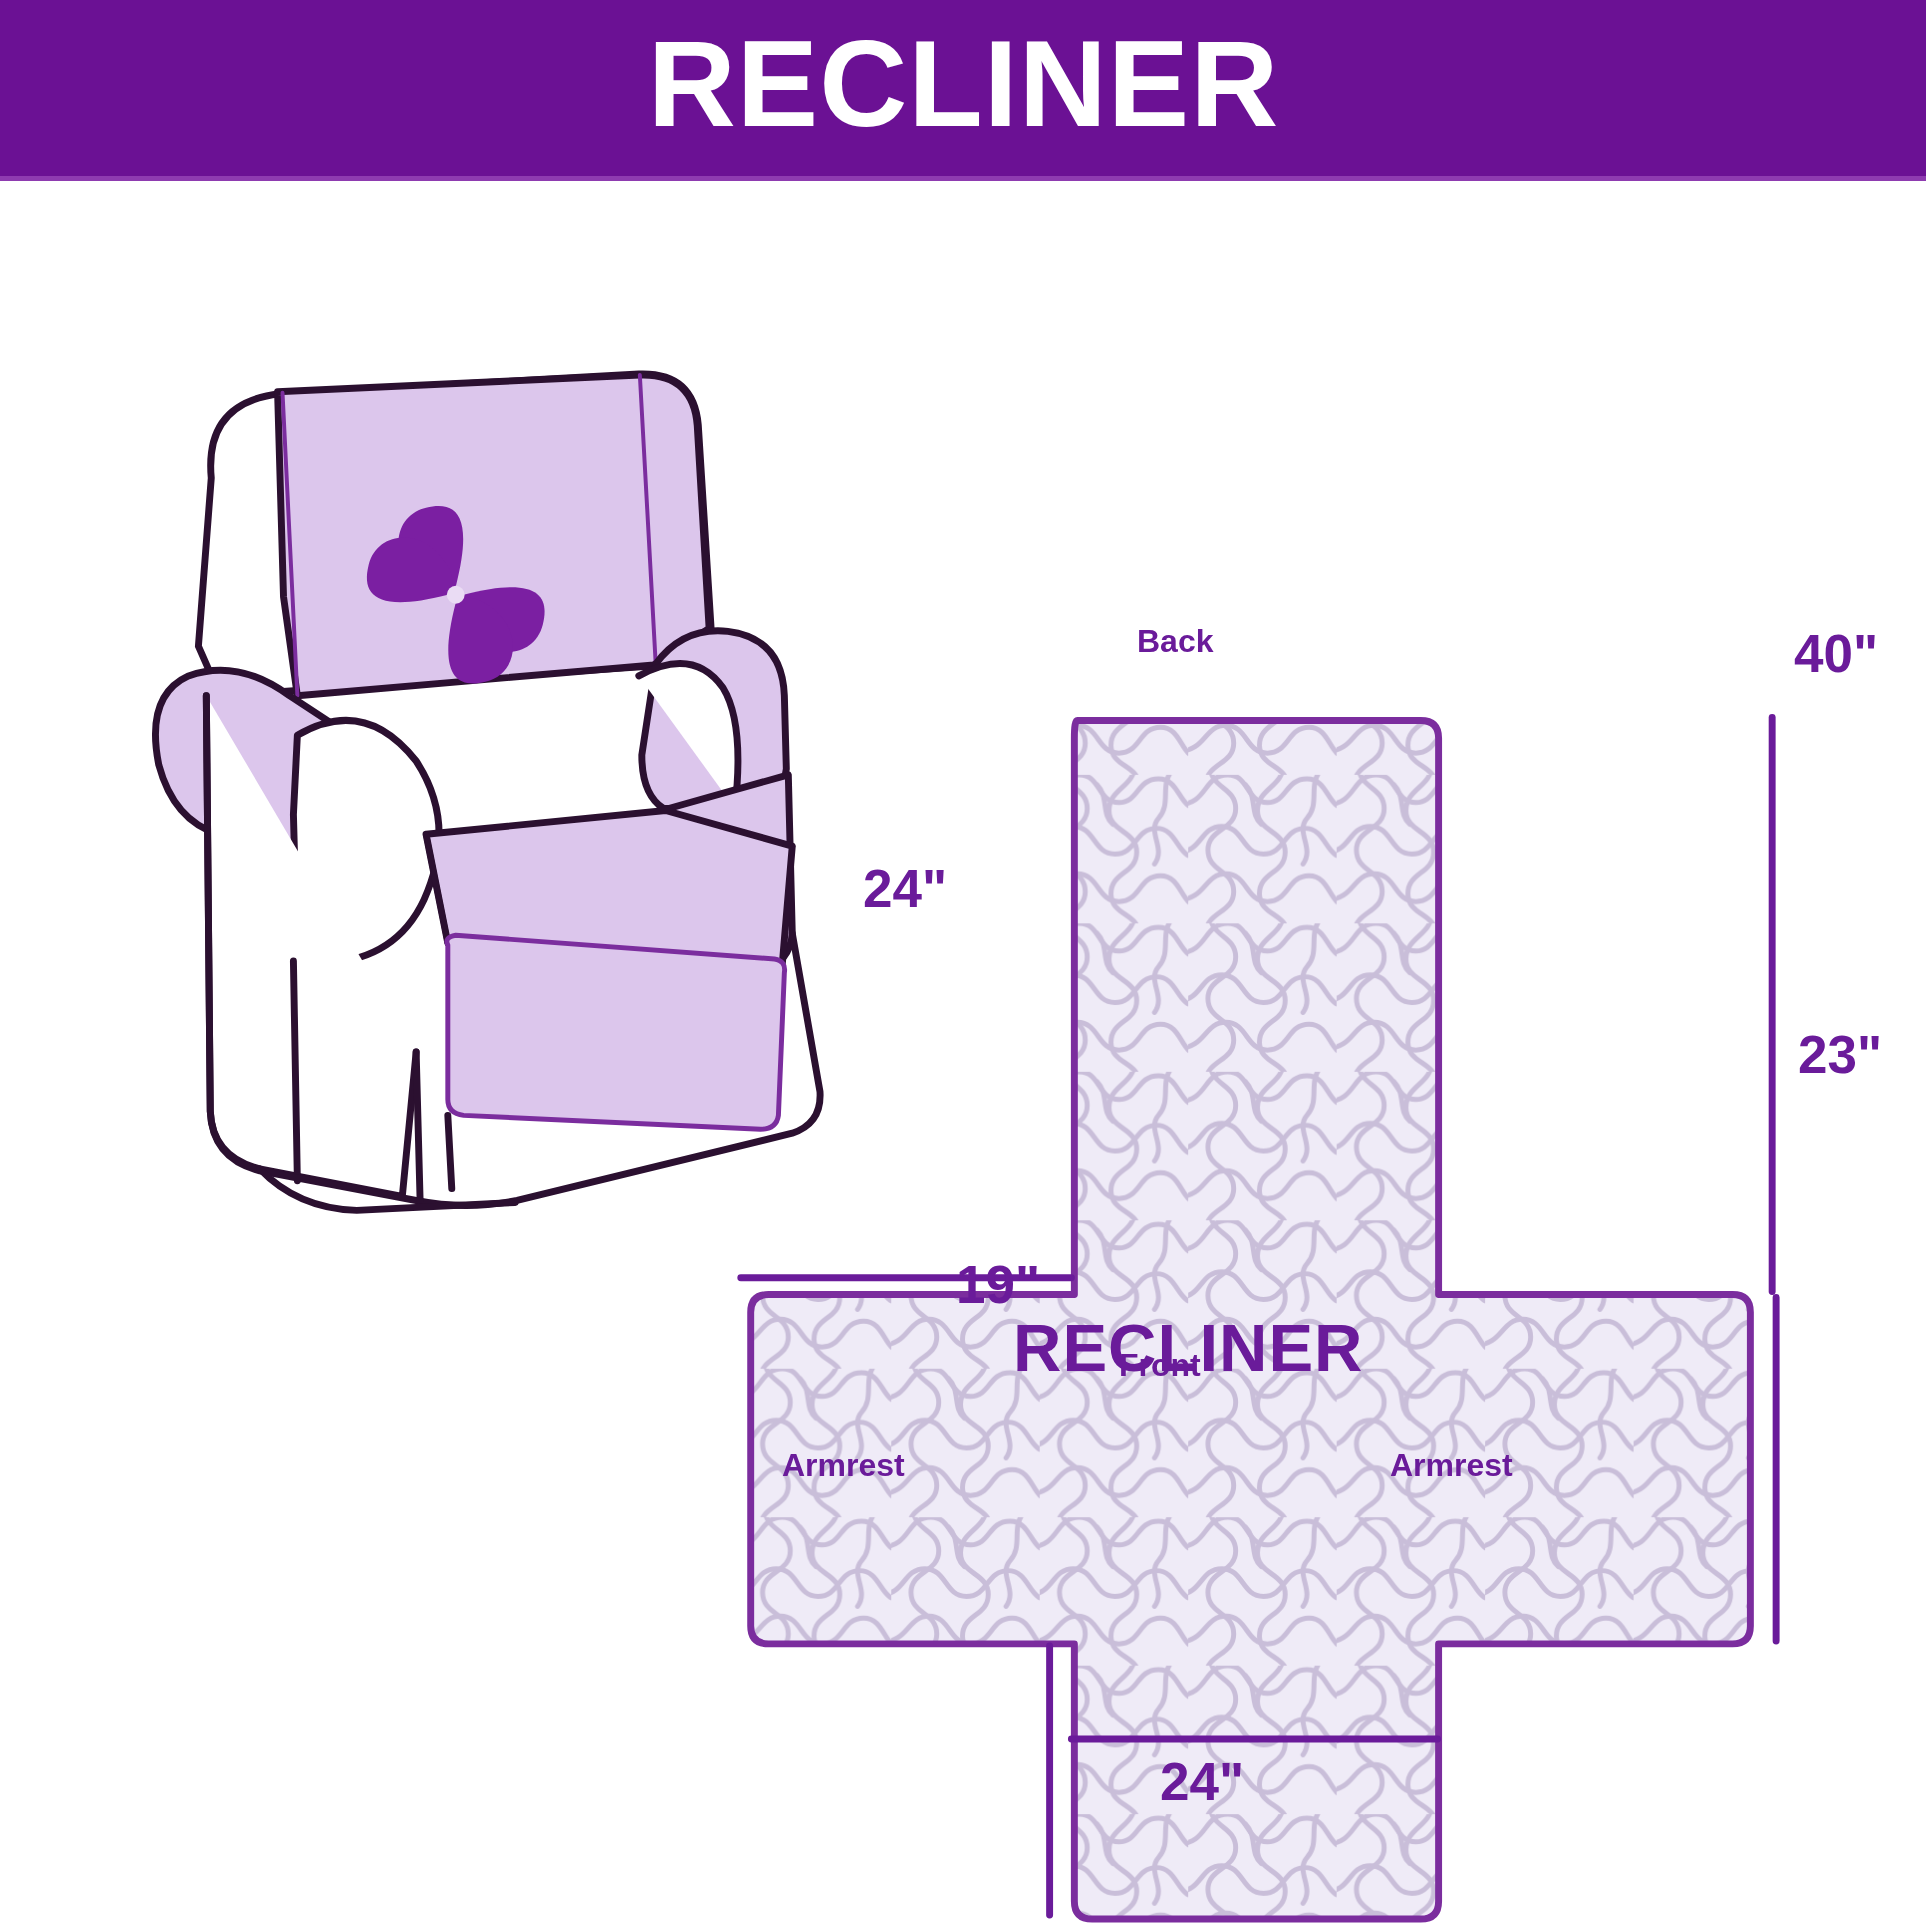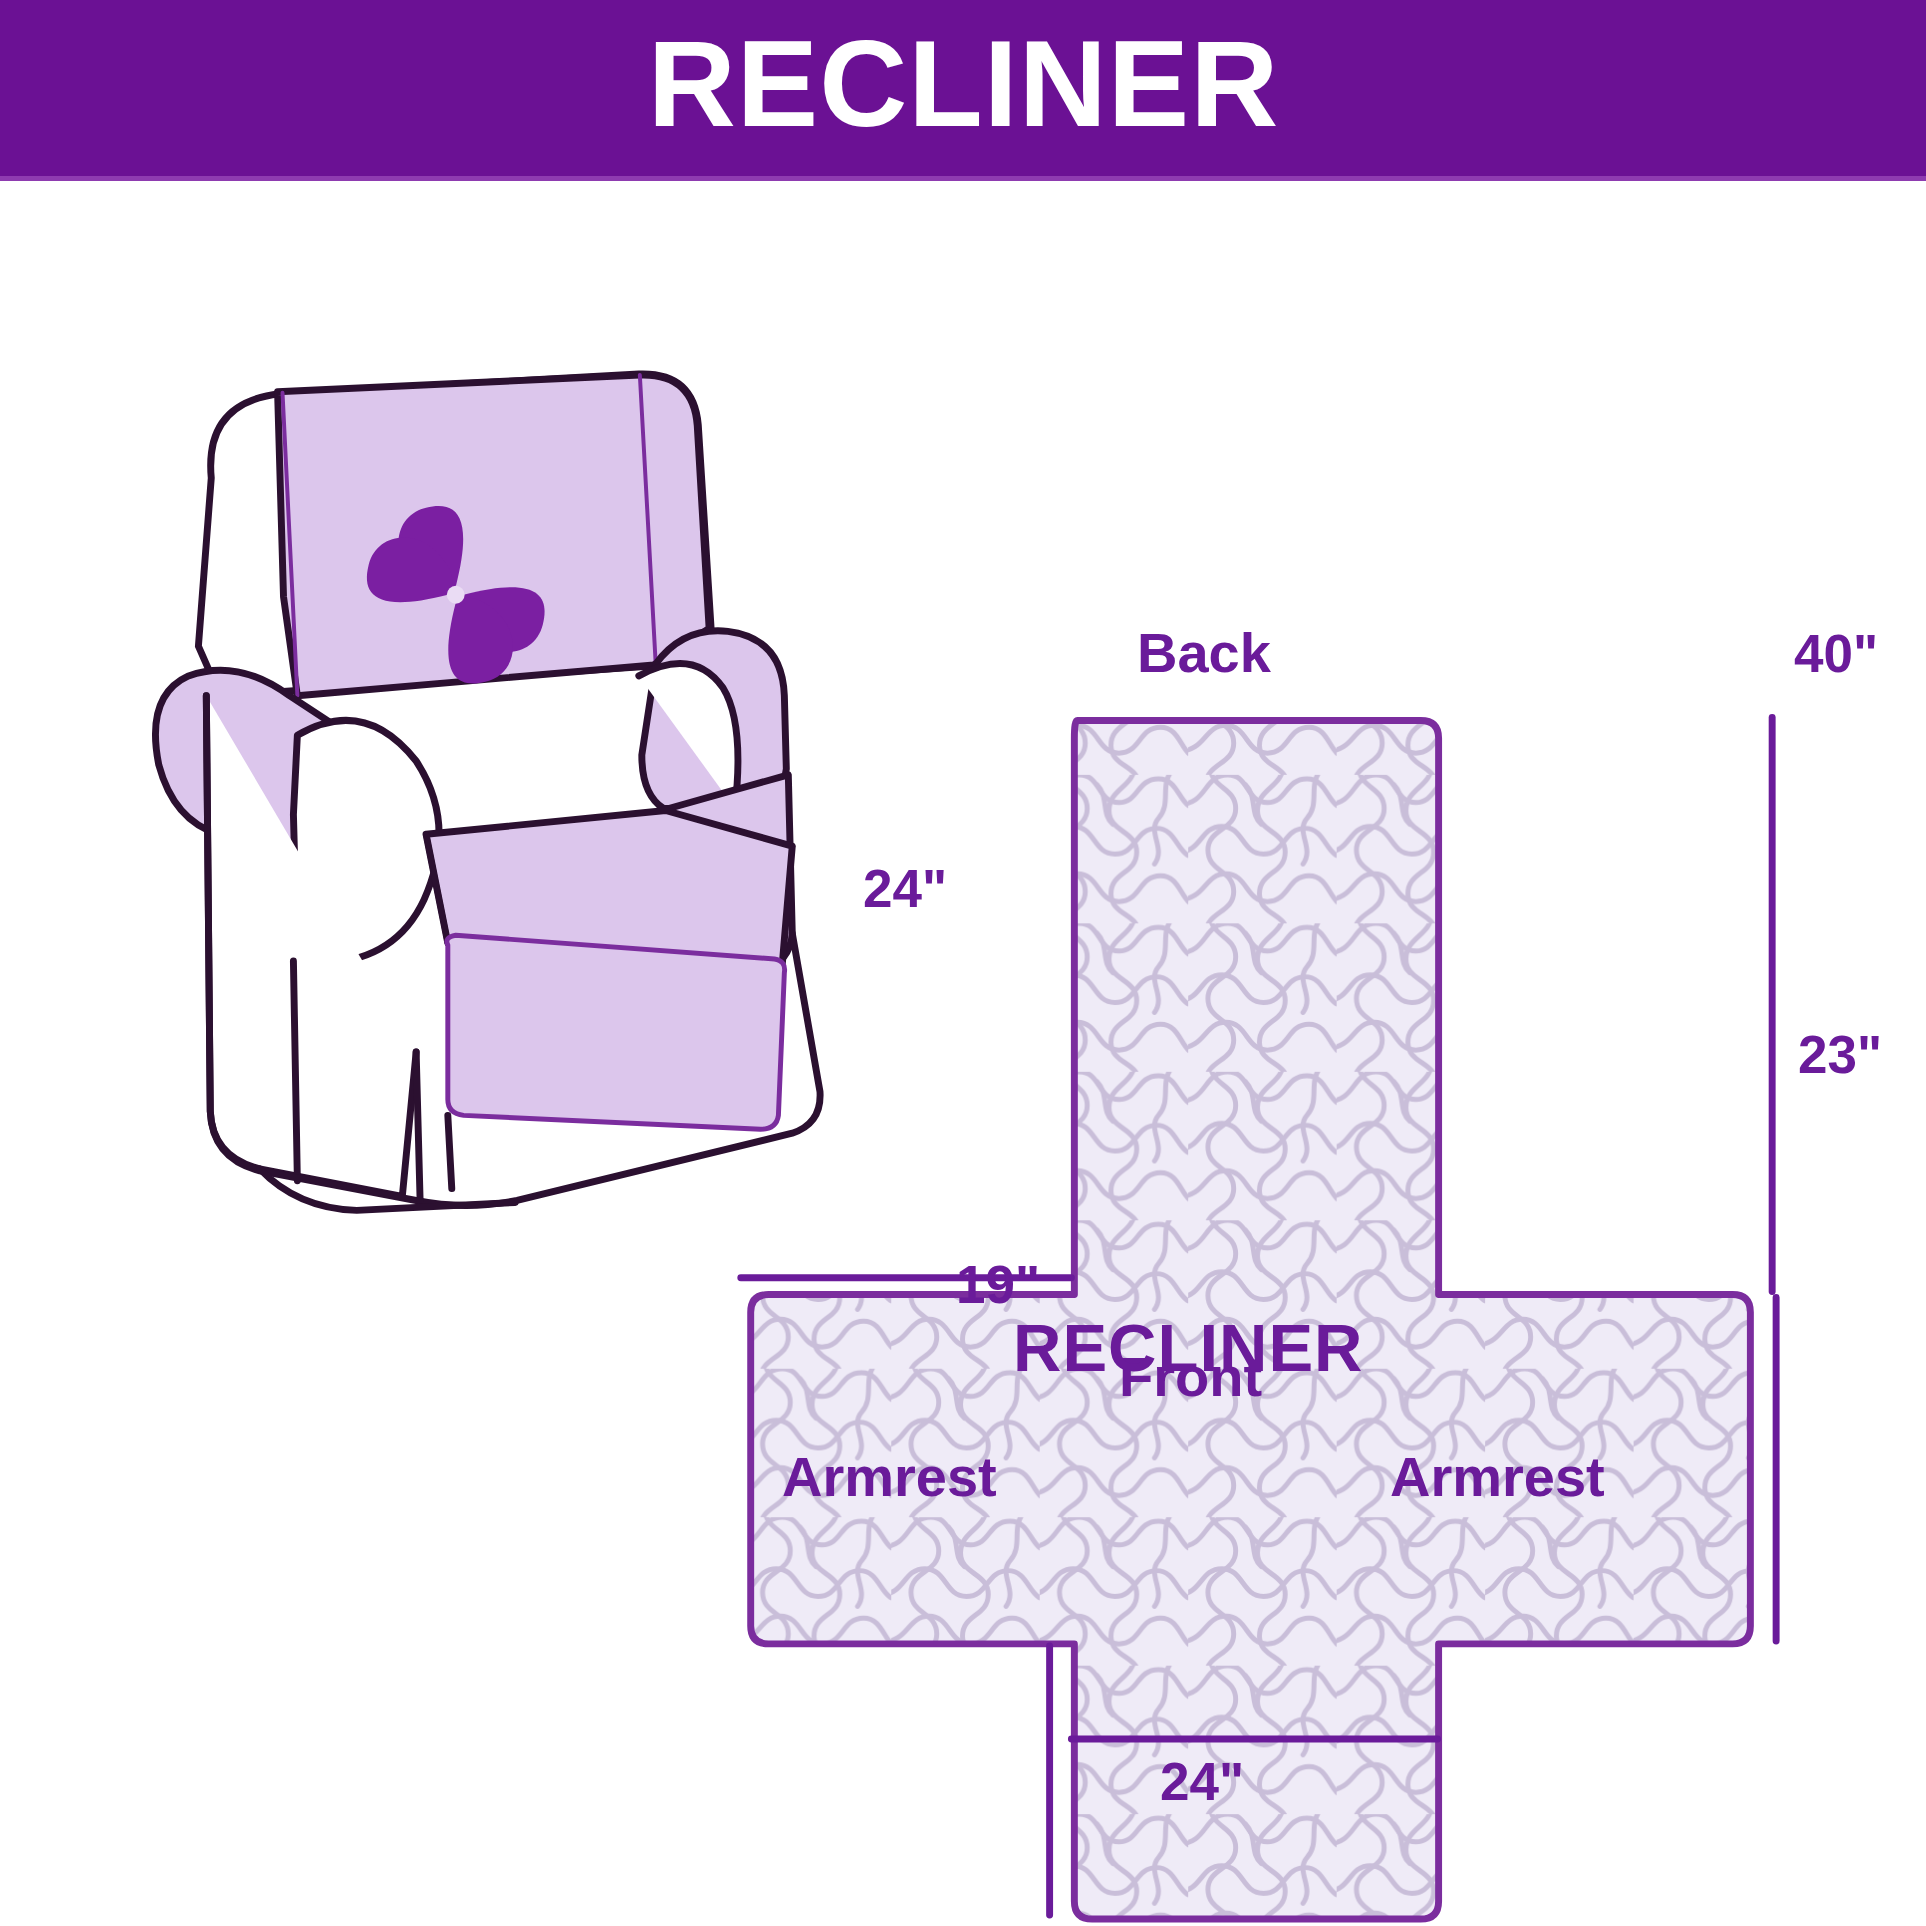--- a/index.html
+++ b/index.html
@@ -70,21 +70,21 @@
 
   
   .dim-label, .panel-label {
     position: absolute;
     color: #6A1B9A;
     font-weight: bold;
     white-space: nowrap;
     line-height: 1;
   }
   .dim-label { font-size: 53px; }
-  .panel-label { font-size: 56px; }
+  .panel-label { font-size: 32px; }
 
   #label-back      { left: 1137px; top: 444px; }
   #label-front     { left: 1119px; top: 1168px; }
   #label-armrest-l { left: 782px;  top: 1268px; }
   #label-armrest-r { left: 1390px; top: 1268px; }
   #label-recliner-center {
     left: 1013px; top: 1133px;
     font-size: 67px; letter-spacing: 1px;
   }
 

